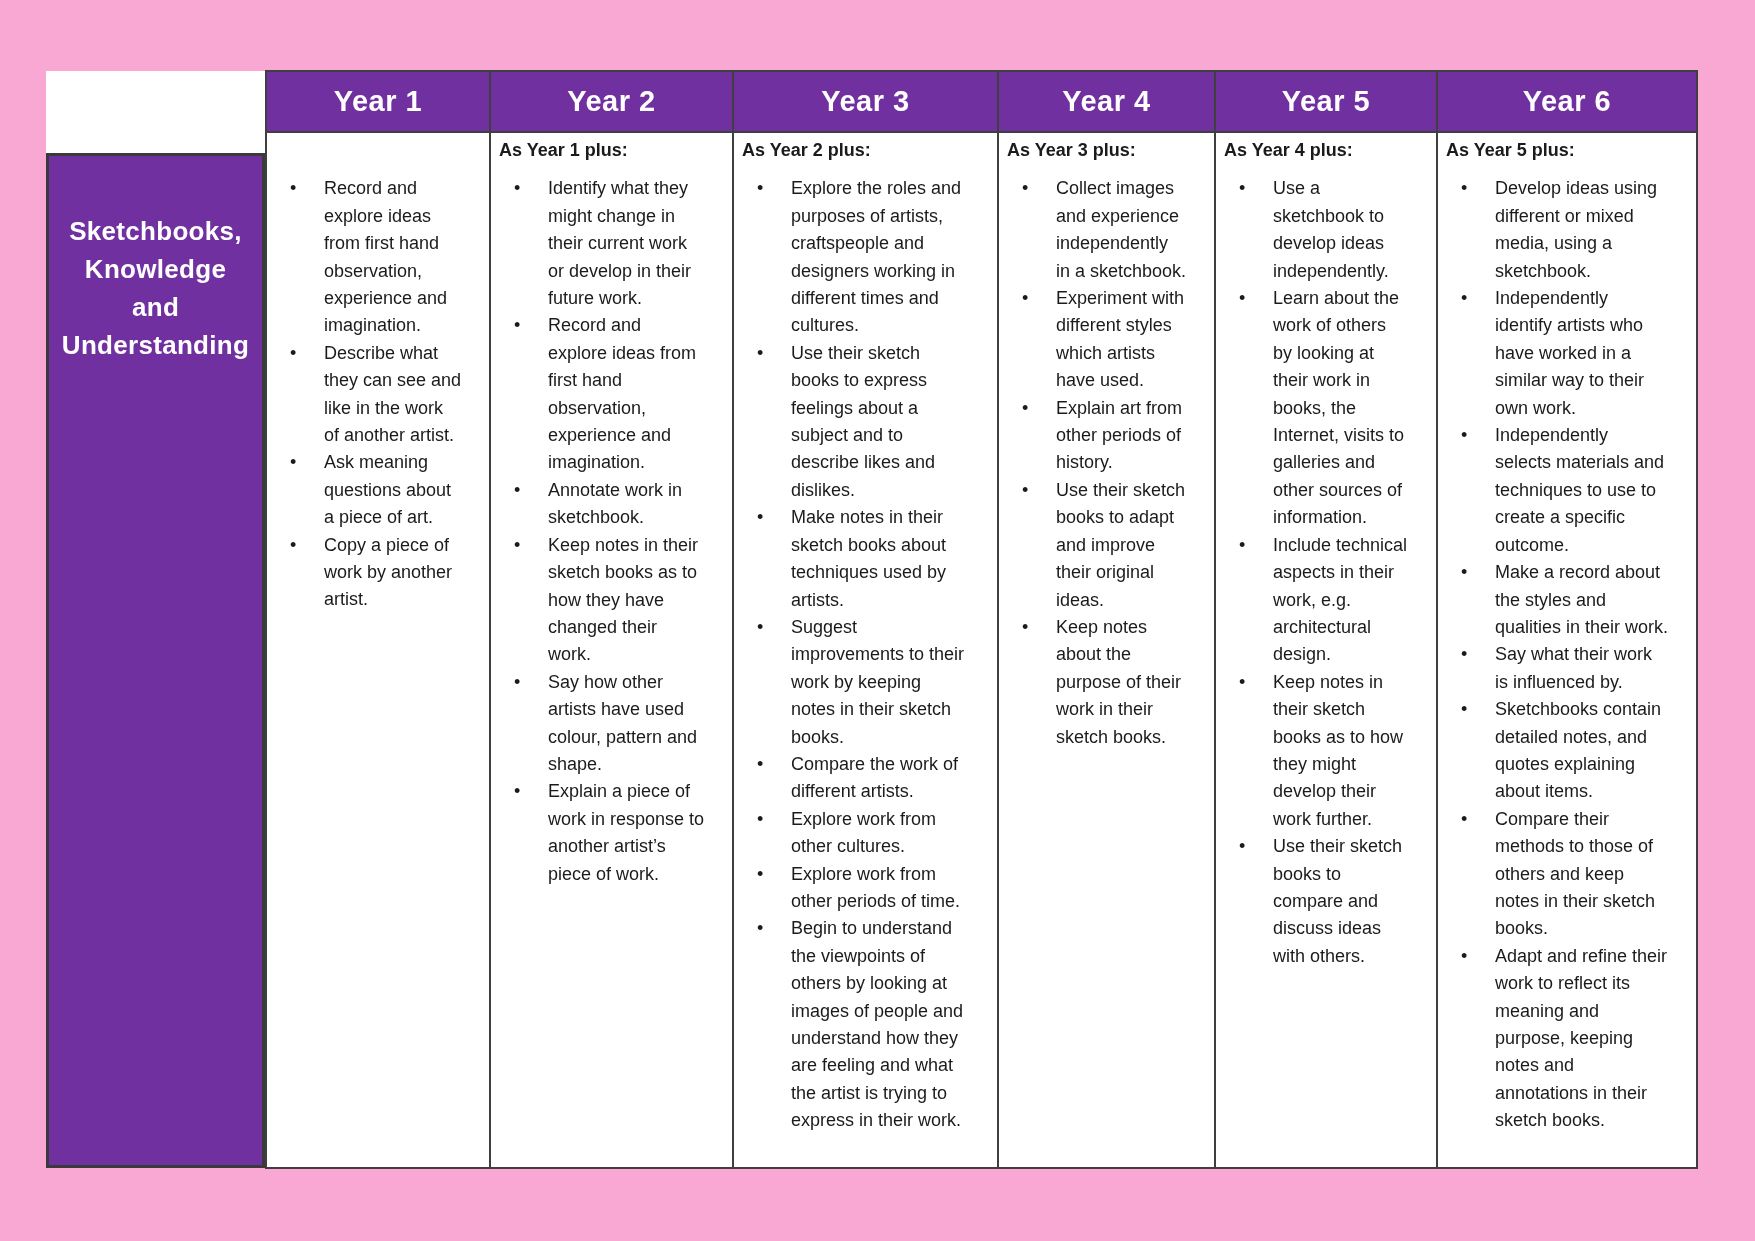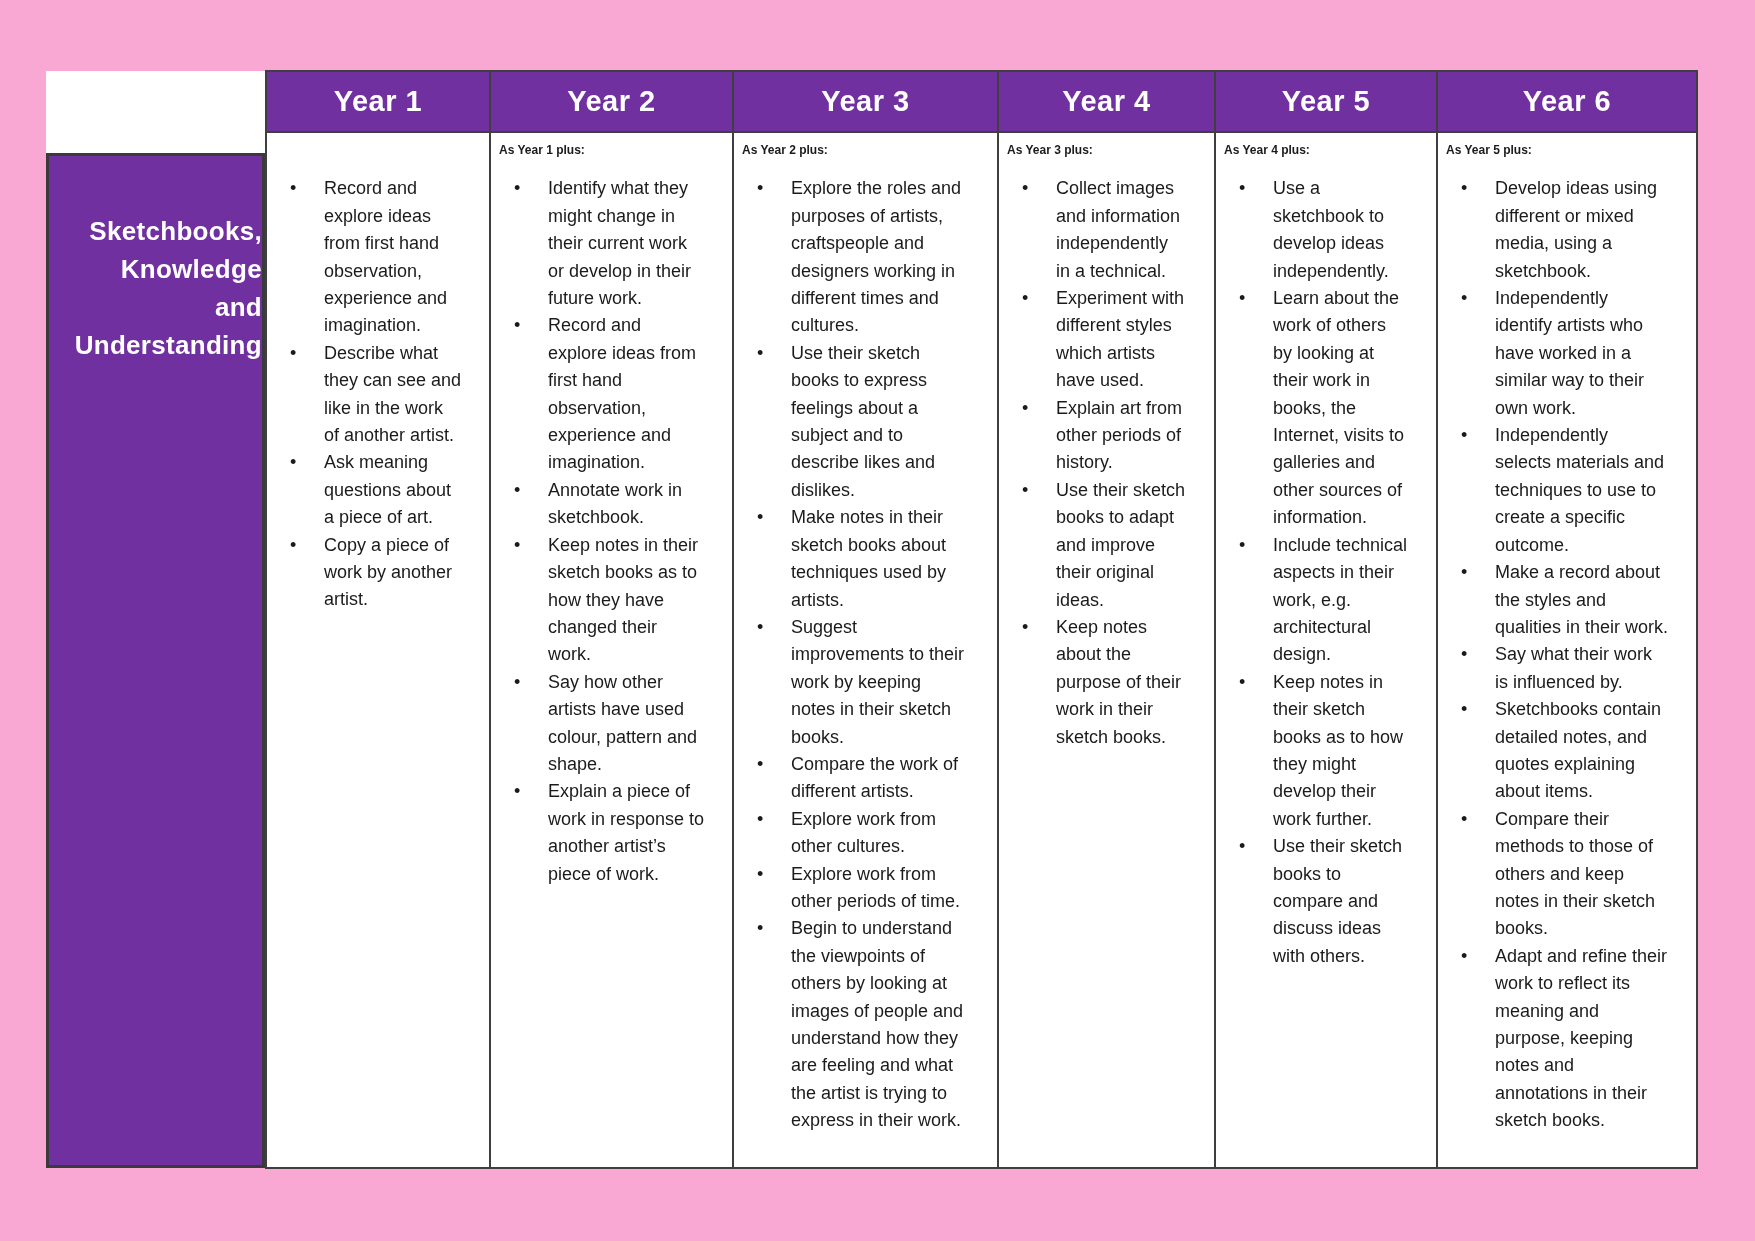--- a/index.html
+++ b/index.html
@@ -51,21 +51,21 @@
     vertical-align: top;
     padding: 4px 6px 0 6px;
     background: #ffffff;
   }
   .cellwrap {
     height: 1030px;
     overflow: hidden;
   }
   .intro {
     font-weight: 700;
-    font-size: 12px;
+    font-size: 18px;
     line-height: 27.4px;
     min-height: 27.4px;
     padding-left: 2px;
     white-space: nowrap;
   }
   ul.bl {
     list-style: none;
     margin: 11px;
     padding: 0;
     font-size: 18px;
@@ -92,21 +92,21 @@
   }
   .labelbox {
     position: absolute;
     left: 0;
     right: 0;
     top: 21px;
     bottom: 0;
     background: #7030A0;
     border: 3px solid #3a3a3a;
     color: #ffffff;
-    text-align: right;
+    text-align: center;
     font-weight: 700;
     font-size: 26px;
     line-height: 38px;
     padding-top: 18px;
     white-space: pre-line;
     box-sizing: border-box;
     letter-spacing: 0.3px;
   }
 </style>
 </head>
@@ -178,21 +178,21 @@
                 <li>Explore work from other cultures.</li>
                 <li>Explore work from other periods of time.</li>
                 <li>Begin to understand the viewpoints of others by looking at images of people and understand how they are feeling and what the artist is trying to express in their work.</li>
               </ul>
         </div>
       </td>
       <td class="b">
         <div class="cellwrap">
           <div class="intro">As Year 3 plus:</div>
           <ul class="bl">
-                <li>Collect images and information independently in a technical.</li>
+                <li>Collect images and experience independently in a sketchbook.</li>
                 <li>Experiment with different styles which artists have used.</li>
                 <li>Explain art from other periods of history.</li>
                 <li>Use their sketch books to adapt and improve their original ideas.</li>
                 <li>Keep notes about the purpose of their work in their sketch books.</li>
               </ul>
         </div>
       </td>
       <td class="b">
         <div class="cellwrap">
           <div class="intro">As Year 4 plus:</div>

